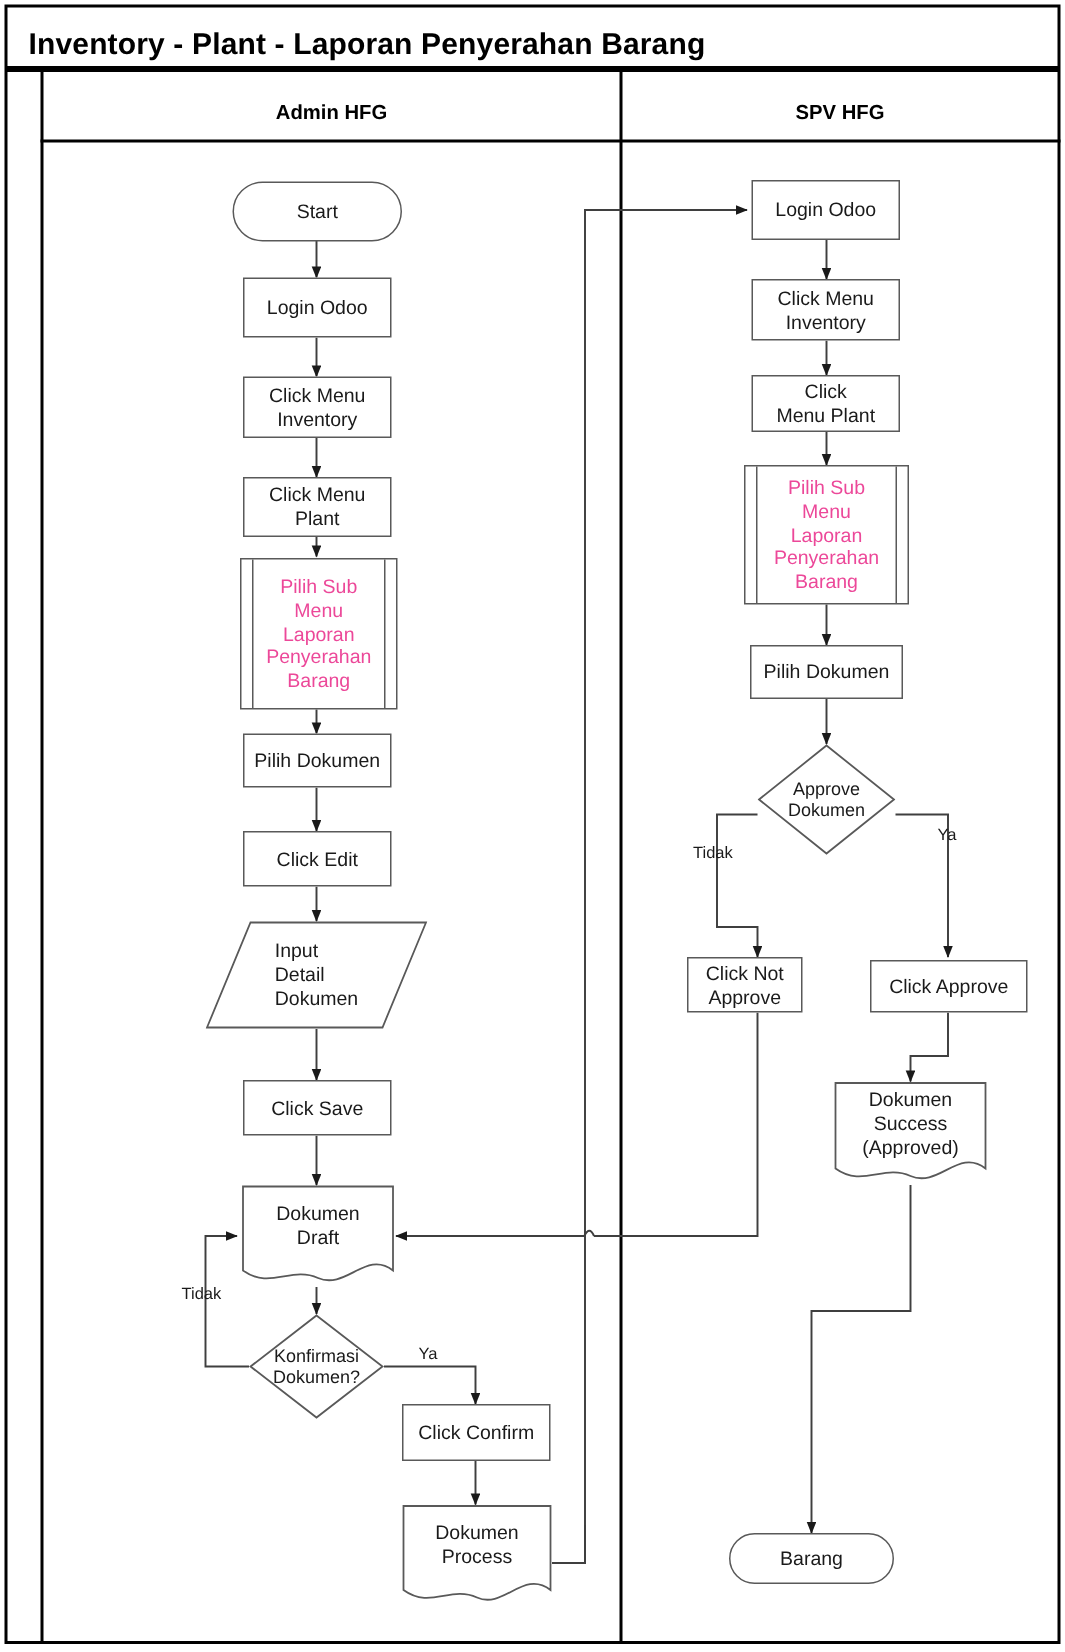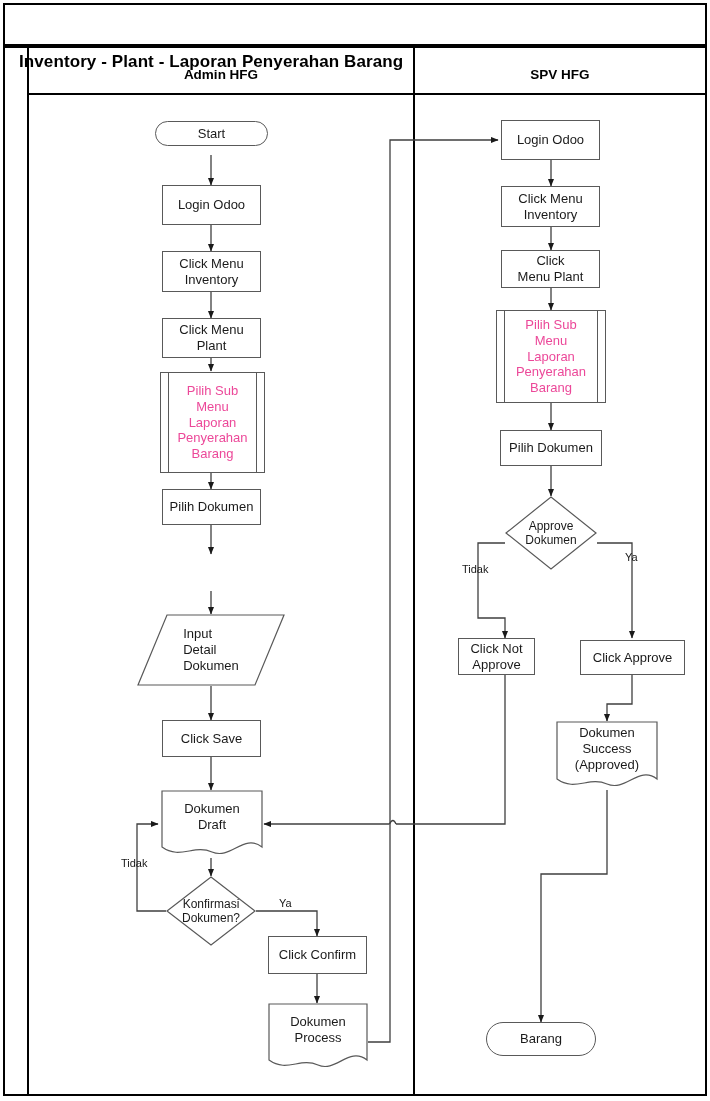--- a/index.html
+++ b/index.html
@@ -6,22 +6,22 @@
   body{font-family:"Liberation Sans", sans-serif;}
   #page{position:relative;width:710px;height:1101px;background:#fff;overflow:hidden;}
 
   
   .frame{position:absolute;box-sizing:border-box;border:2px solid #000;}
   .titlebar{left:3px;top:3px;width:704px;height:43px;}
   .lanebox{left:3px;top:46px;width:704px;height:1050px;}
 
   .title-text{
     position:absolute;left:14px;top:14px;
-    font-size:17px;font-weight:bold;color:#000;
-    letter-spacing:.1px;white-space:nowrap;margin-top:33px;
+    font-size:20px;font-weight:bold;color:#000;
+    letter-spacing:.1px;white-space:nowrap;
   }
 
   
   .vline{position:absolute;background:#000;width:2px;}
   .hline{position:absolute;background:#000;height:2px;}
 
   .lane-header{
     position:absolute;top:57px;height:35px;
     display:flex;align-items:center;justify-content:center;
     font-size:13.5px;font-weight:bold;color:#000;
@@ -135,21 +135,21 @@
       <path d="M632,675 L632,704 L607,704 L607,721" marker-end="url(#ah)"></path>
 
       <path d="M505,675 L505,824 L396,824"></path>
       <path d="M396,824 q-3,-7 -6.5,0"></path>
       <path d="M389.5,824 L264,824" marker-end="url(#ah)"></path>
 
       <path d="M607,790 L607,874 L541,874 L541,1022" marker-end="url(#ah)"></path>
     </g>
   </svg>
 
-  <div class="node term" style="left:155px;top:121px;width:113px;height:25px;">Start</div>
+  <div class="node term" style="left:155px;top:121px;width:113px;height:40px;">Start</div>
 
   <div class="node proc" style="left:162px;top:185px;width:99px;height:40px;" style-whitespace="pre">Login Odoo</div>
 
   <div class="node proc" style="left:162px;top:251px;width:99px;height:41px;white-space:pre-line;">Click Menu
 Inventory</div>
 
   <div class="node proc" style="left:162px;top:318px;width:99px;height:40px;white-space:pre-line;">Click Menu
 Plant</div>
 
   <div class="predef" style="left:160px;top:372px;width:103px;height:99px;">
@@ -157,20 +157,21 @@
     <div class="bar r"></div>
     <div class="ptxt" style="white-space:pre-line;">Pilih Sub
 Menu
 Laporan
 Penyerahan
 Barang</div>
   </div>
 
   <div class="node proc" style="left:162px;top:489px;width:99px;height:36px;">Pilih Dokumen</div>
 
+  <div class="node proc" style="left:162px;top:554px;width:99px;height:37px;">Click Edit</div>
 
   <div class="para" style="left:137px;top:614px;width:148px;height:72px;">
     <svg width="148" height="72" viewBox="0 0 148 72">
       <polygon points="30,1 147,1 118,71 1,71" fill="#ffffff" stroke="#595959" stroke-width="1.2"></polygon>
     </svg>
     <div class="ptxt2" style="white-space:pre-line;">Input
 Detail
 Dokumen</div>
   </div>
 

